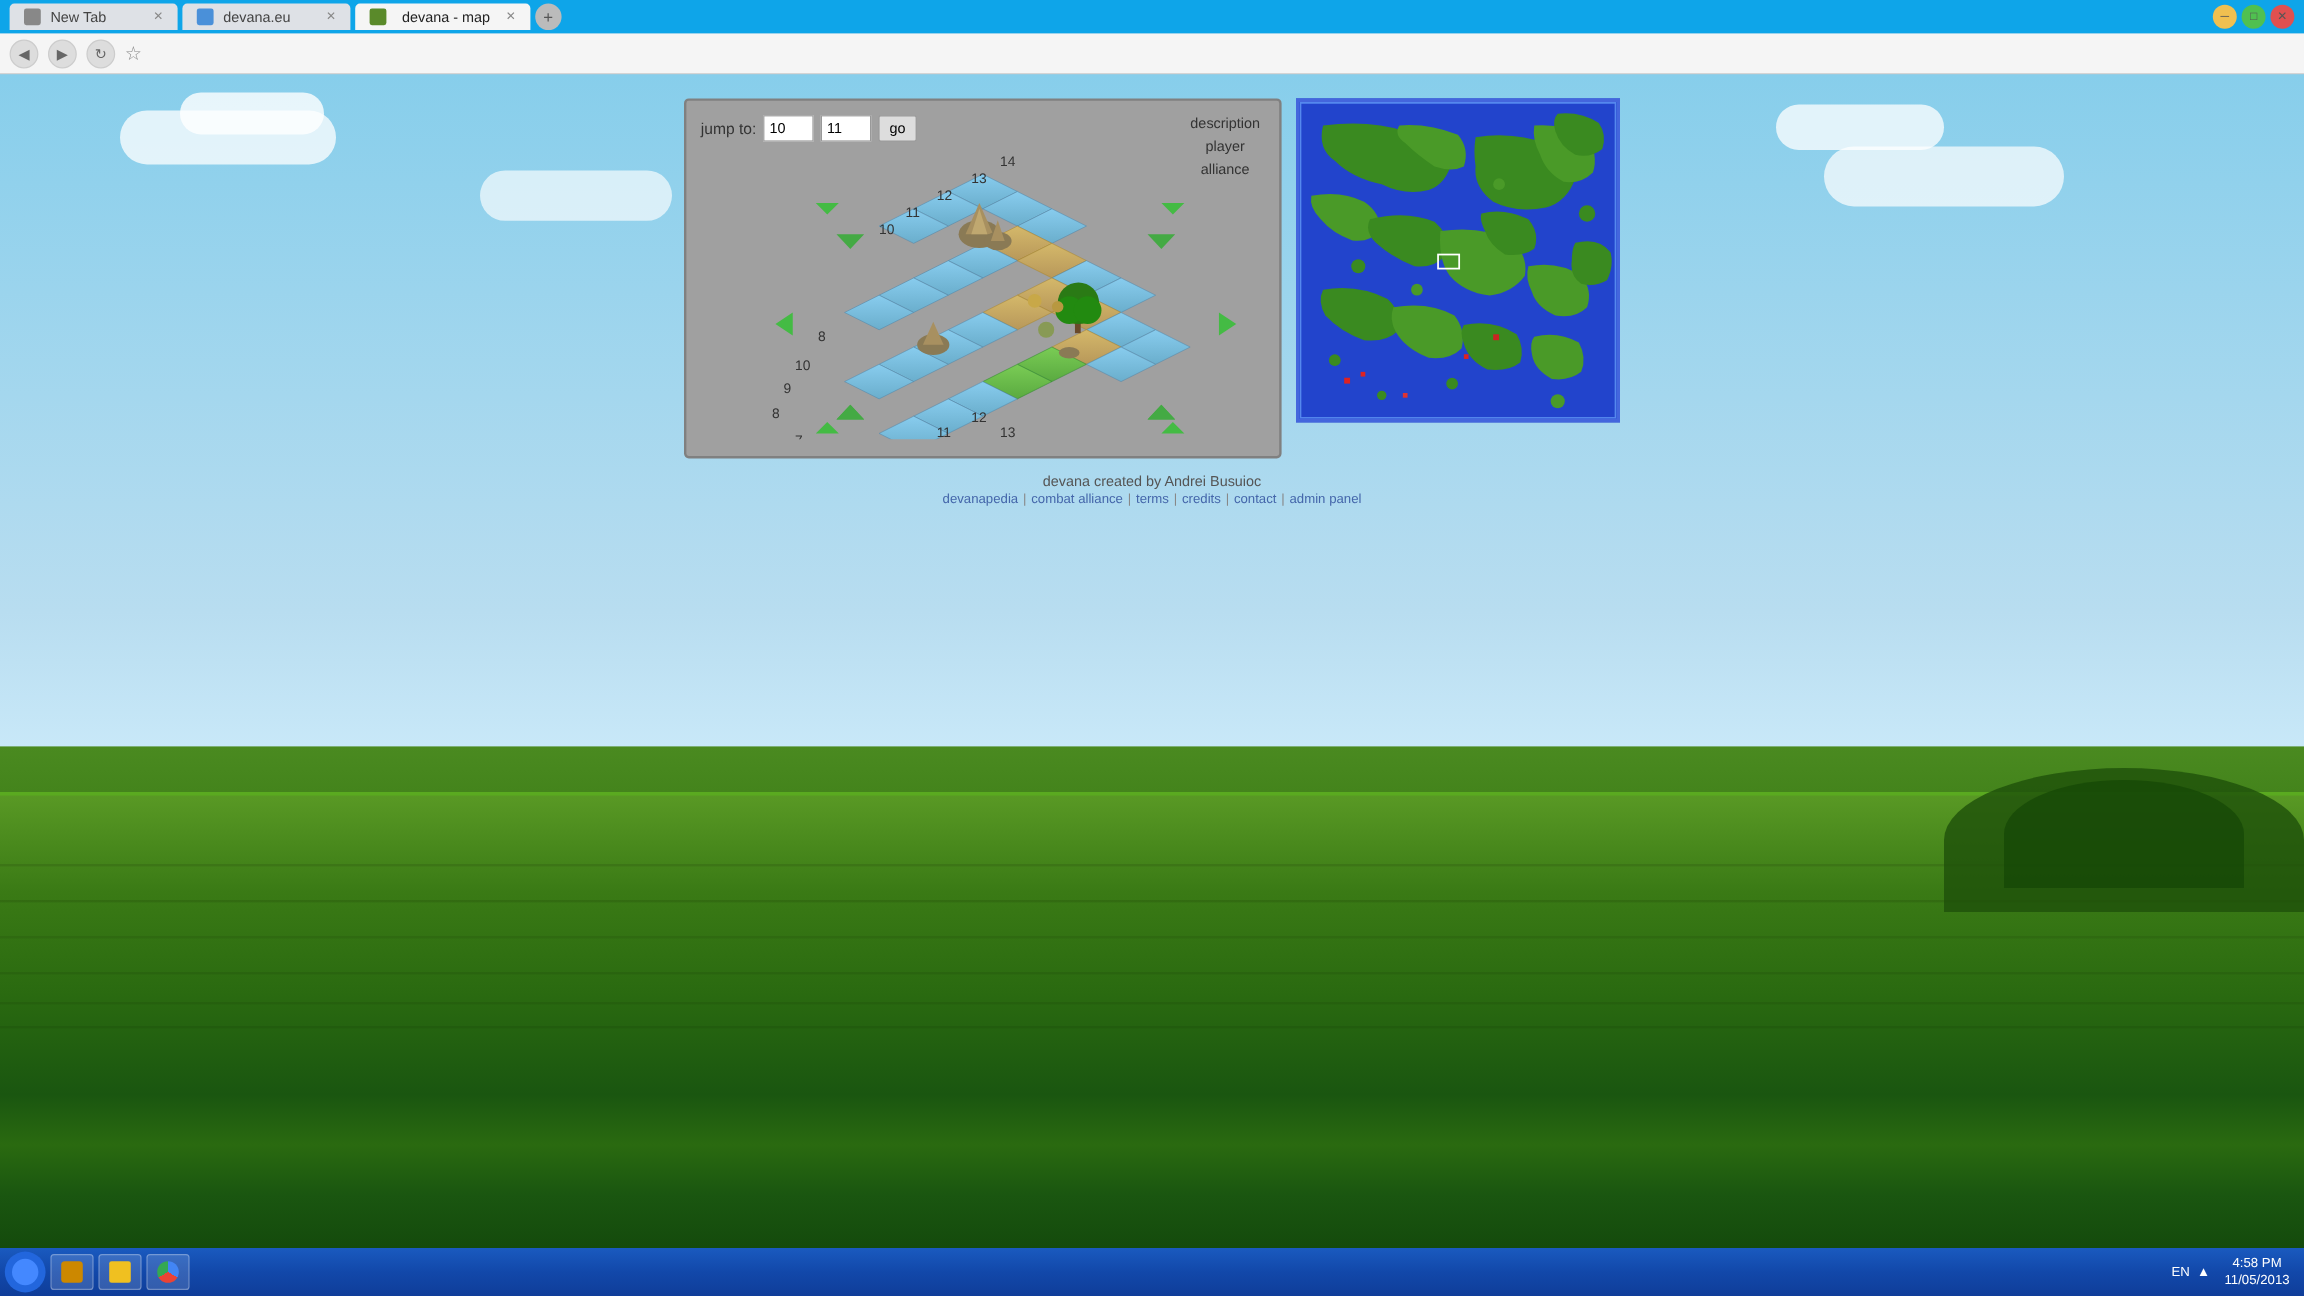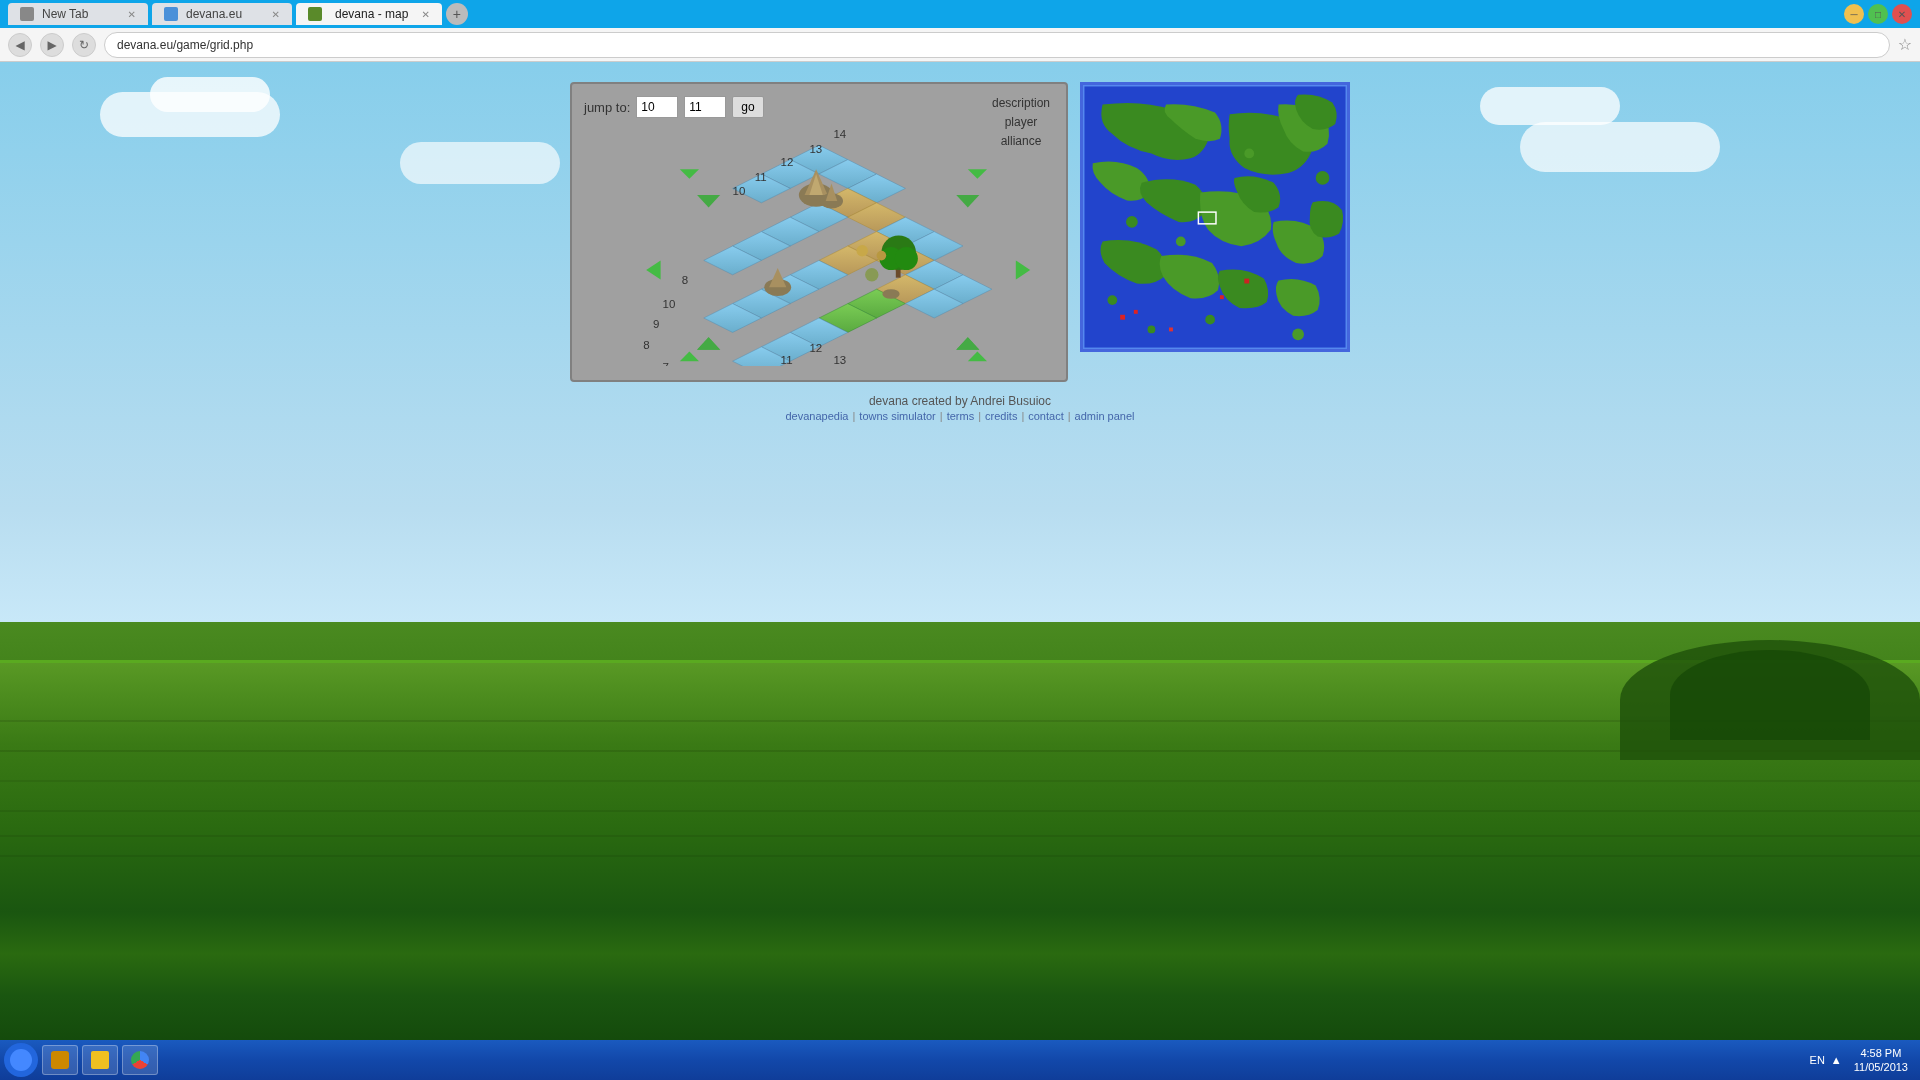--- a/index.html
+++ b/index.html
@@ -417,23 +417,20 @@
       <div class="win-btn minimize">─</div>
       <div class="win-btn maximize">□</div>
       <div class="win-btn close">✕</div>
     </div>
   </div>
 
   <div class="address-bar">
     <div class="nav-btn">◀</div>
     <div class="nav-btn">▶</div>
     <div class="nav-btn">↻</div>
-    <div class="url-field">
-      <span>devana.eu/game/grid.php</span>
-    </div>
     <div class="star-btn">☆</div>
   </div>
 </div>
 
 <div class="page-bg">
 
   <div style="position:absolute;top:0;left:0;right:0;height:55%;background:linear-gradient(180deg,#87CEEB 0%,#b8ddf0 80%,#c8e8f8 100%);"></div>
 
   <div style="position:absolute;top:30px;left:100px;width:180px;height:45px;background:rgba(255,255,255,0.75);border-radius:40px;"></div>
   <div style="position:absolute;top:15px;left:150px;width:120px;height:35px;background:rgba(255,255,255,0.8);border-radius:30px;"></div>
@@ -657,21 +654,21 @@
           <rect x="0" y="0" width="270" height="270" fill="none" stroke="#5588ee" stroke-width="3"></rect>
         </svg>
       </div>
     </div>
 
     <div class="game-footer">
       <div>devana created by Andrei Busuioc</div>
       <div class="footer-links">
         <a class="footer-link">devanapedia</a>
         <span class="footer-sep">|</span>
-        <a class="footer-link">towns simulator</a>
+        <a class="footer-link">combat alliance</a>
         <span class="footer-sep">|</span>
         <a class="footer-link">terms</a>
         <span class="footer-sep">|</span>
         <a class="footer-link">credits</a>
         <span class="footer-sep">|</span>
         <a class="footer-link">contact</a>
         <span class="footer-sep">|</span>
         <a class="footer-link">admin panel</a>
       </div>
     </div>

